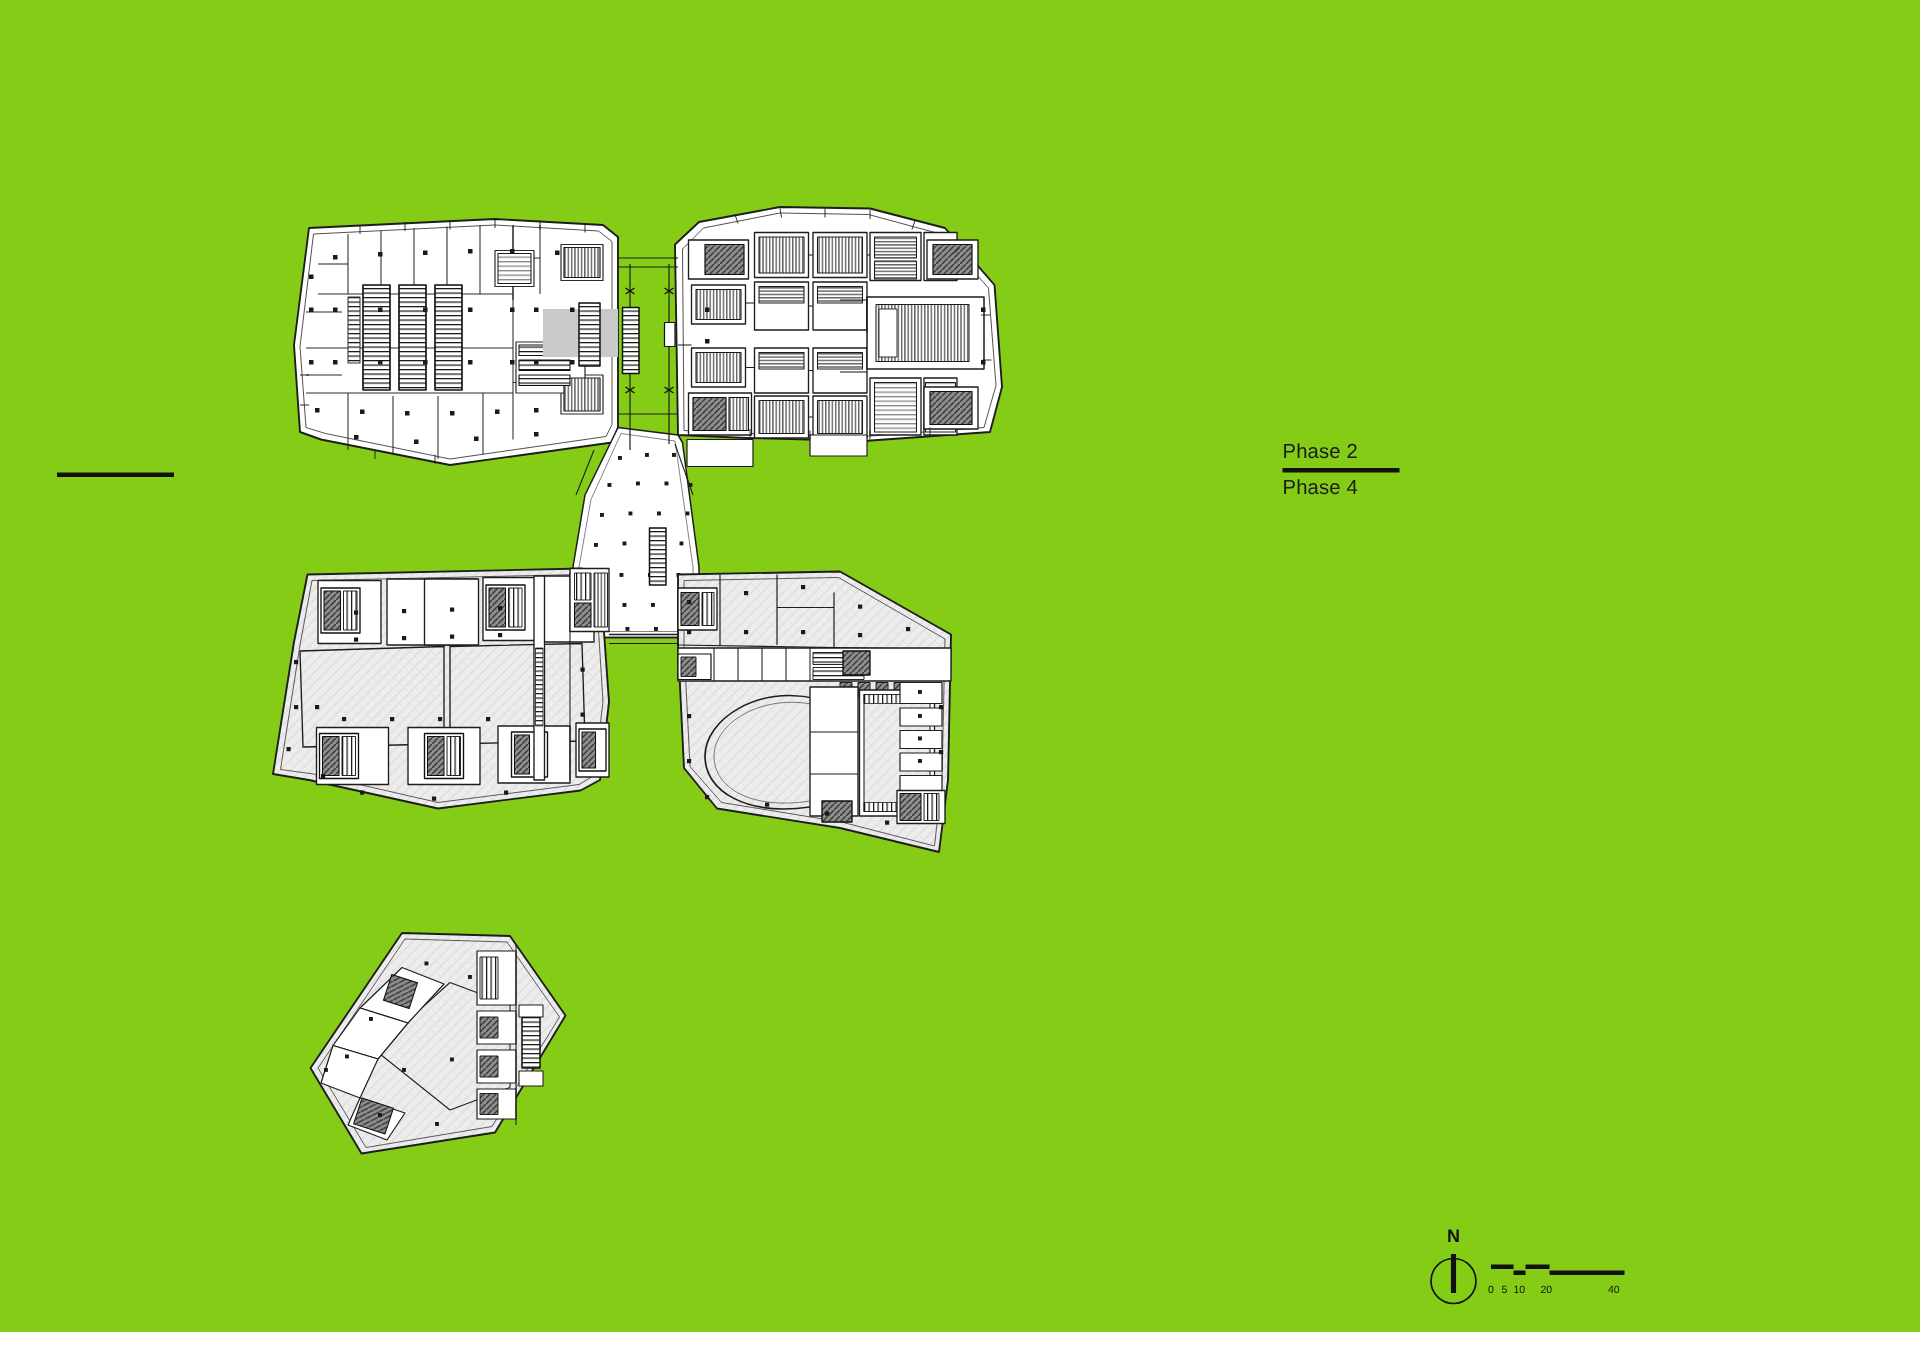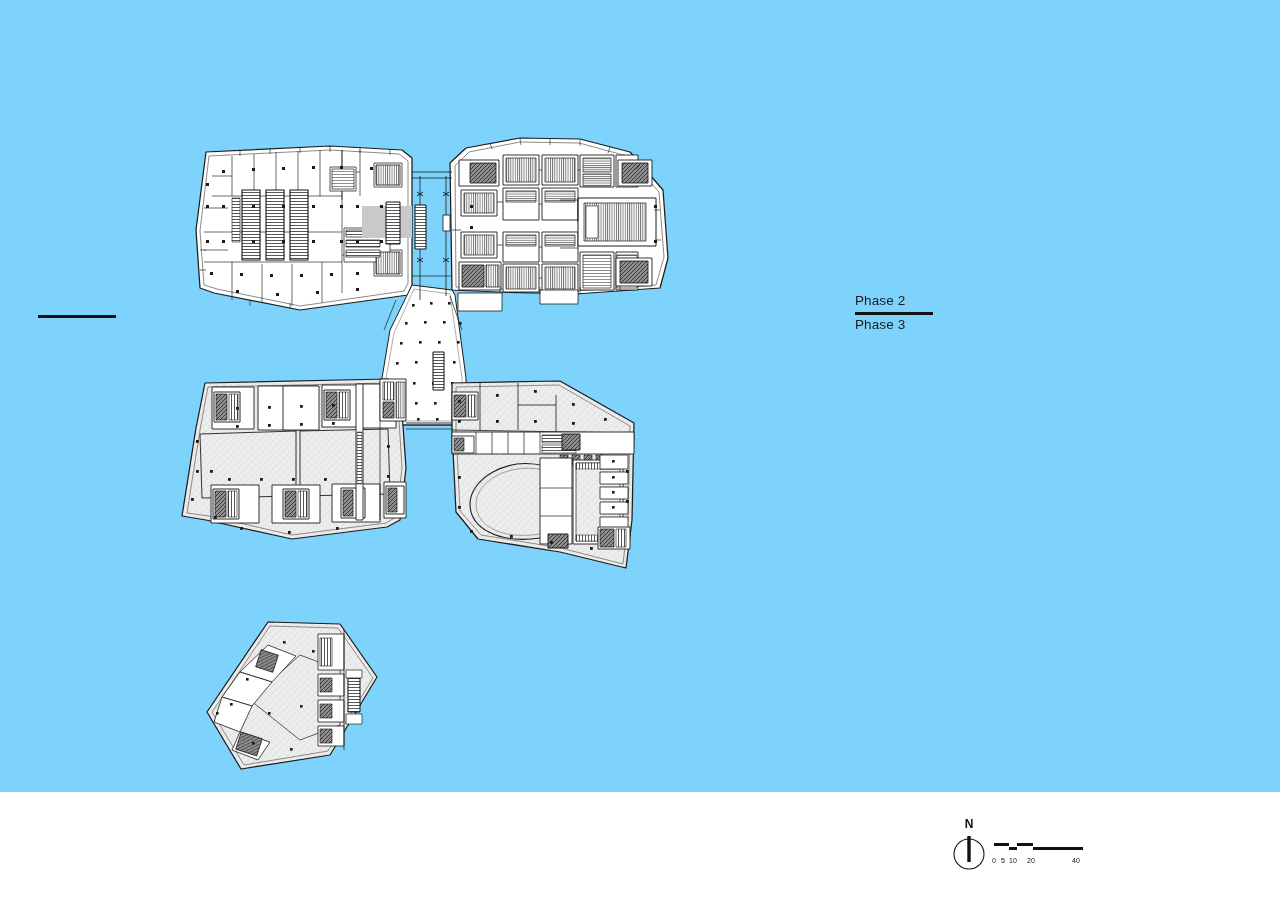--- a/index.html
+++ b/index.html
@@ -1,18 +1,18 @@
 <!DOCTYPE html>
 <html><head>
 <meta charset="utf-8">
 <style>
   html,body{margin:0;padding:0;background:#ffffff;}
   body{width:1280px;height:904px;overflow:hidden;
        font-family:"Liberation Sans",sans-serif;color:#000;}
-  #sheet{position:relative;width:1280px;height:792px;background:#7dd3fc;}
+  #sheet{position:relative;width:1280px;height:888px;background:#84cc16;}
   svg{display:block;}
   .legend-block{position:absolute;left:855px;top:292px;width:90px;}
   .legend-label{font-size:13.5px;line-height:18px;color:#1b1b1b;letter-spacing:.1px;}
   .legend-rule{height:3px;background:#111;margin:2px 0 1px 0;width:78px;}
   .title-block{position:absolute;left:1098px;top:826px;}
   .title-scale{font-size:15px;line-height:20px;color:#111;}
   .title-name{font-size:16.5px;line-height:21px;color:#111;letter-spacing:.2px;}
   .north-block{position:absolute;left:949px;top:818px;width:40px;height:56px;}
   .north-letter{font-size:12px;font-weight:bold;text-align:center;line-height:12px;color:#111;}
   .scalebar-block{position:absolute;left:992px;top:838px;}
@@ -566,21 +566,21 @@
     </g>
 
     </g>
   </svg>
 
   <div class="leftmark"></div>
 
   <div class="legend-block">
     <div class="legend-label">Phase 2</div>
     <div class="legend-rule"></div>
-    <div class="legend-label">Phase 3</div>
+    <div class="legend-label">Phase 4</div>
   </div>
 
   <div class="north-block">
     <div class="north-letter">N</div>
     <svg width="40" height="42" viewBox="0 0 40 42">
       <circle cx="20" cy="24" r="15" fill="none" stroke="#111" stroke-width="1.1"></circle>
       <path d="M20,6 L20,32" stroke="#111" stroke-width="3.4"></path>
     </svg>
   </div>
 

